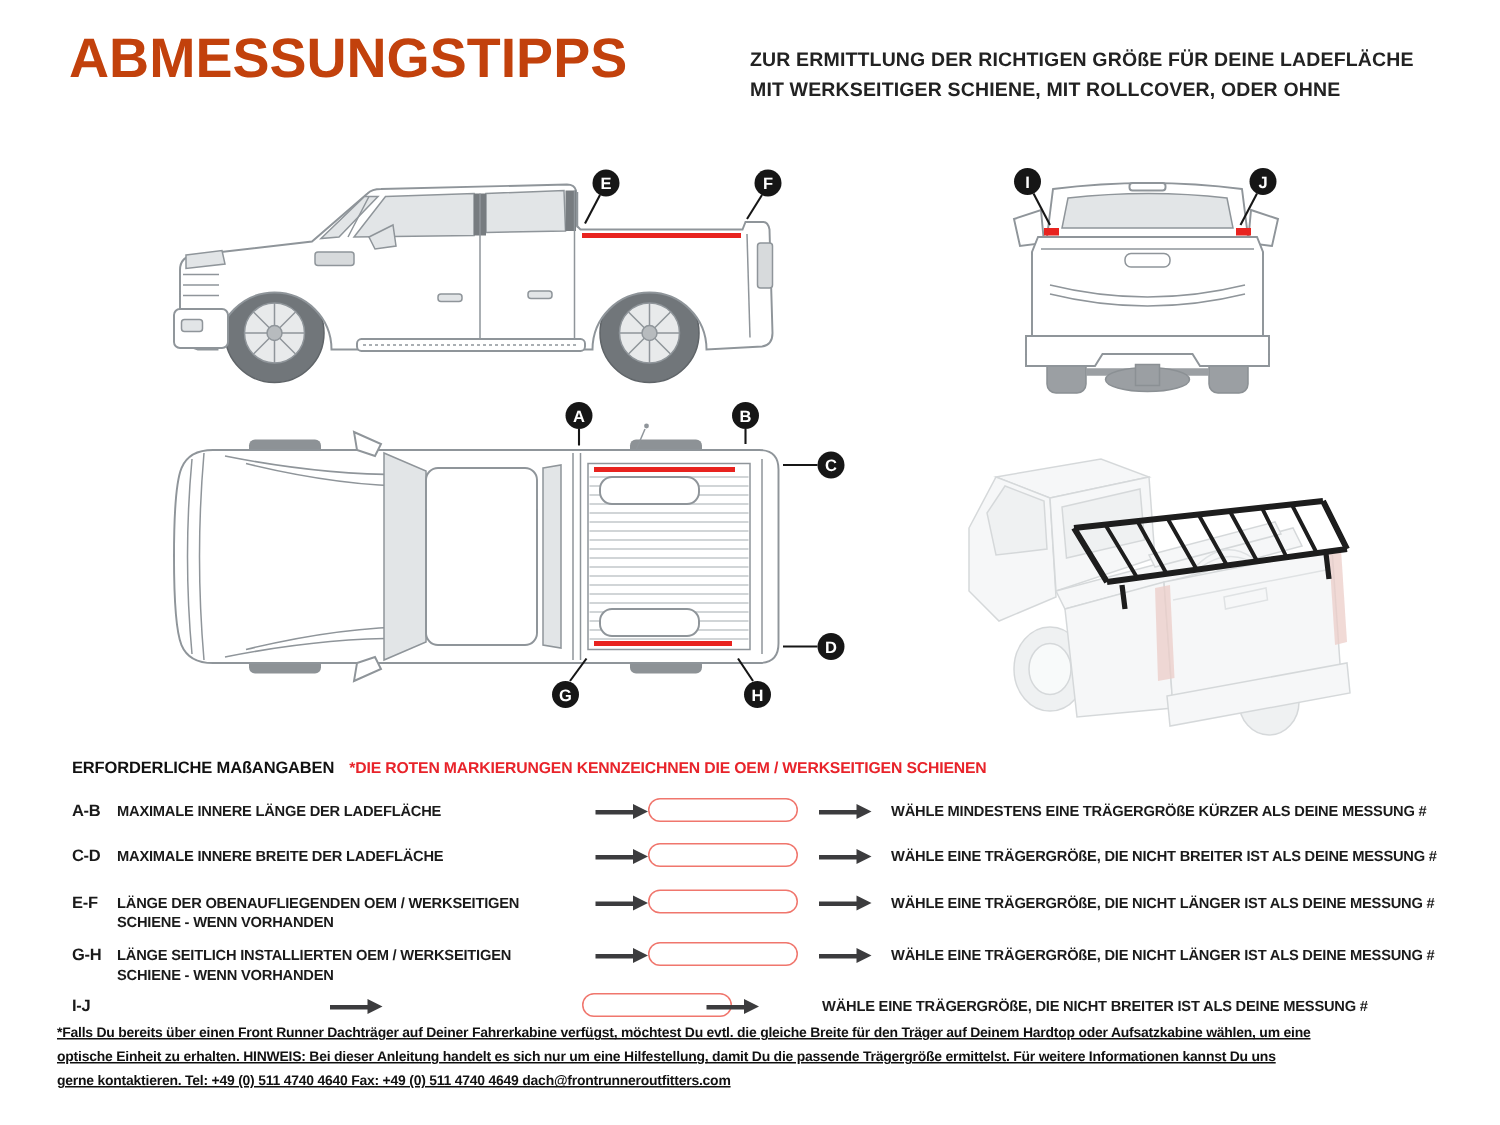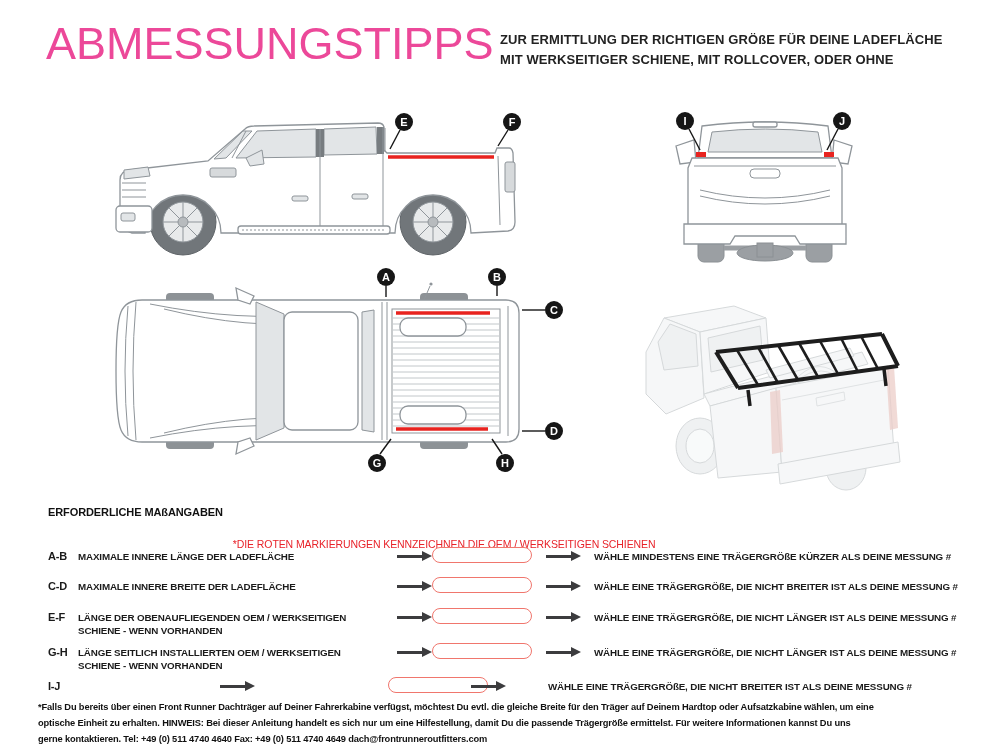--- a/index.html
+++ b/index.html
@@ -1,20 +1,20 @@
 <!DOCTYPE html>
 <html><head>
 <meta charset="utf-8">
 <style>
   html,body { margin:0; padding:0; background:#fff; }
   .page { position:relative; width:1000px; height:750px; background:#fff; overflow:hidden;
           font-family:"Liberation Sans", sans-serif; color:#1a1a1a; }
 
-  .title { position:absolute; left:46px; top:18px; font-size:45px; font-weight:normal;
-           letter-spacing:0px; color:#ec4899; white-space:nowrap; }
+  .title { position:absolute; left:46px; top:18px; font-size:37px; font-weight:bold;
+           letter-spacing:0px; color:#c2410c; white-space:nowrap; }
   .subtitle { position:absolute; left:500px; top:30px; font-size:13px; font-weight:bold;
               color:#222; line-height:20px; letter-spacing:0.1px; }
   .subtitle div { white-space:nowrap; }
 
   .diagram-svg { position:absolute; left:0; top:95px; width:1000px; height:410px; }
 
   .outline { fill:#ffffff; stroke:#8f959a; stroke-width:1.3; }
   .thin    { fill:none; stroke:#8f959a; stroke-width:1; }
   .glass   { fill:#e2e5e7; stroke:#8f959a; stroke-width:1; }
   .darkfill{ fill:#71767a; stroke:#5f6468; stroke-width:1; }
@@ -27,38 +27,38 @@
   .ghost{ opacity:0.55; }
   .gfill{ fill:#f0f2f3; stroke:#b4babd; stroke-width:1; }
   .gglass{ fill:#e3e6e8; stroke:#b4babd; stroke-width:1; }
   .gthin{ fill:none; stroke:#c6cbce; stroke-width:1; }
   .tllight{ fill:#dca49c; opacity:0.75; }
   .rack { stroke:#1d1d1d; fill:none; }
 
   .measure { position:absolute; left:48px; top:506px; width:940px; }
   .m-head { display:flex; align-items:flex-start; }
   .m-head-label { font-size:11px; font-weight:bold; letter-spacing:-0.1px; color:#111; white-space:nowrap; }
-  .m-note { font-size:10.5px; font-weight:normal; color:#e8232a; margin-left:10px; letter-spacing:-0.1px; white-space:nowrap;margin-top:32px; }
-
-  .rows { margin-top:0; }
+  .m-note { font-size:10.5px; font-weight:bold; color:#e8232a; margin-left:10px; letter-spacing:-0.1px; white-space:nowrap; }
+
+  .rows { margin-top:17px; }
   .m-row { display:grid; grid-template-columns:30px 310px 44px 104px 46px 1fr; align-items:start; }
   .m-row.h30{ min-height:30px; } .m-row.h31{ min-height:31px; }
   .m-row.h35{ min-height:35px; } .m-row.h34{ min-height:34px; }
   .m-label { font-size:11px; font-weight:bold; letter-spacing:-0.2px; line-height:13px; }
   .m-desc  { font-size:9.8px; font-weight:bold; letter-spacing:-0.15px; line-height:13px; }
   .m-desc div { white-space:nowrap; }
   .arrow { width:26px; height:2.6px; background:#3c3c3e; position:relative; margin-top:5px; justify-self:center; }
   .arrow::after { content:""; position:absolute; right:-9px; top:-4.4px; width:0; height:0;
                   border-left:10px solid #3c3c3e; border-top:5.7px solid transparent; border-bottom:5.7px solid transparent; }
   .pill { width:100px; height:16px; border:1.6px solid #f0766d; border-radius:10px; background:#fff;
           margin-top:-3px; outline:none; padding:0 8px; font:bold 10px "Liberation Sans",sans-serif; box-sizing:border-box; }
   .m-hint { font-size:9.8px; font-weight:bold; letter-spacing:-0.15px; line-height:13px; padding-left:12px; white-space:nowrap; }
 
-  .footer { position:absolute; left:38px; top:699px; font-size:9.3px; font-weight:bold;
-            letter-spacing:-0.15px; line-height:16px; color:#111; }
+  .footer { position:absolute; left:38px; top:680px; font-size:9.3px; font-weight:bold;
+            letter-spacing:-0.15px; line-height:16px; color:#111;text-decoration:underline; }
   .footer div { white-space:nowrap; }
 </style>
 </head>
 <body>
 
 <div class="page">
 
   <div class="title">ABMESSUNGSTIPPS</div>
 
   <div class="subtitle">

